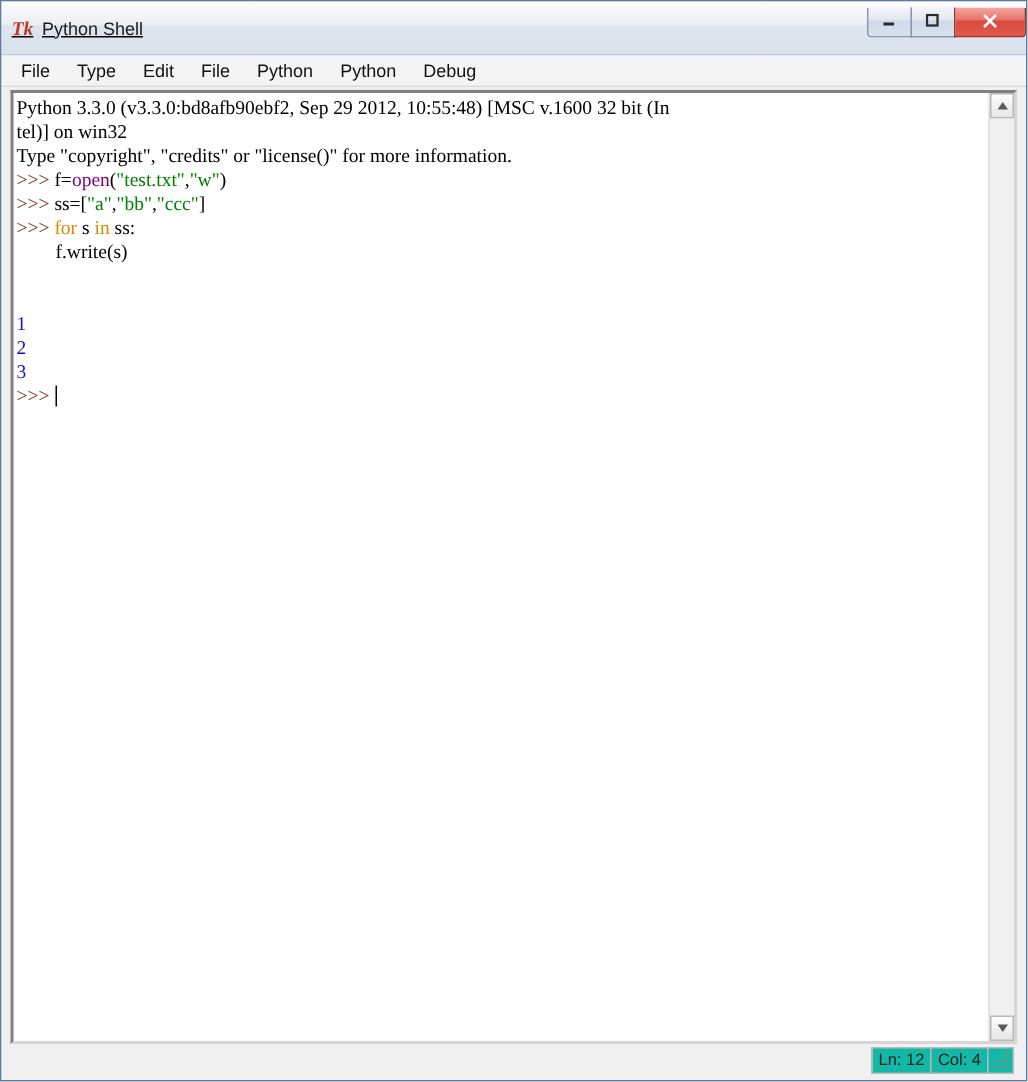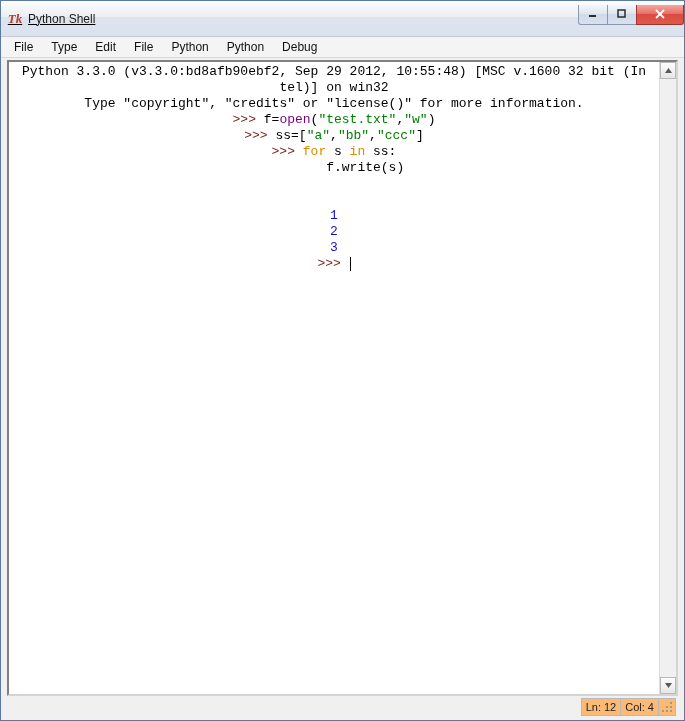--- a/index.html
+++ b/index.html
@@ -97,28 +97,27 @@
   .editor-frame {
     flex: 1;
     background: #fff;
     border: 2px inset #d4d4d4;
     position: relative;
     display: flex;
     min-height: 0;
   }
   .editor {
     flex: 1;
-    font-family: Liberation Mono, monospace;
+    font-family: Liberation Serif, serif;
     font-size: 13px;
     line-height: 16px;
     padding: 2px 2px;
     white-space: pre;
     color: #000;
     overflow: hidden;
-    text-align: center;
   }
   .scrollbar-v {
     width: 17px;
     background: #f0f0f0;
     border-left: 1px solid #dcdcdc;
     display: flex;
     flex-direction: column;
   }
   .sb-btn {
     height: 17px;
@@ -134,21 +133,21 @@
     height: 22px;
     background: #f0f0f0;
     display: flex;
     justify-content: flex-end;
     align-items: stretch;
     padding: 2px 2px 2px 2px;
     gap: 0;
   }
   .status-cell {
     border: 1px solid #b9b9b9;
-    background: #fdba74;
+    background: #14b8a6;
     padding: 1px 4px;
     font-size: 11px;
     color: #222;
     display: flex;
     align-items: center;
     margin-left: -1px;
   }
   .status-cell.grip {
     width: 18px;
     padding: 0;

